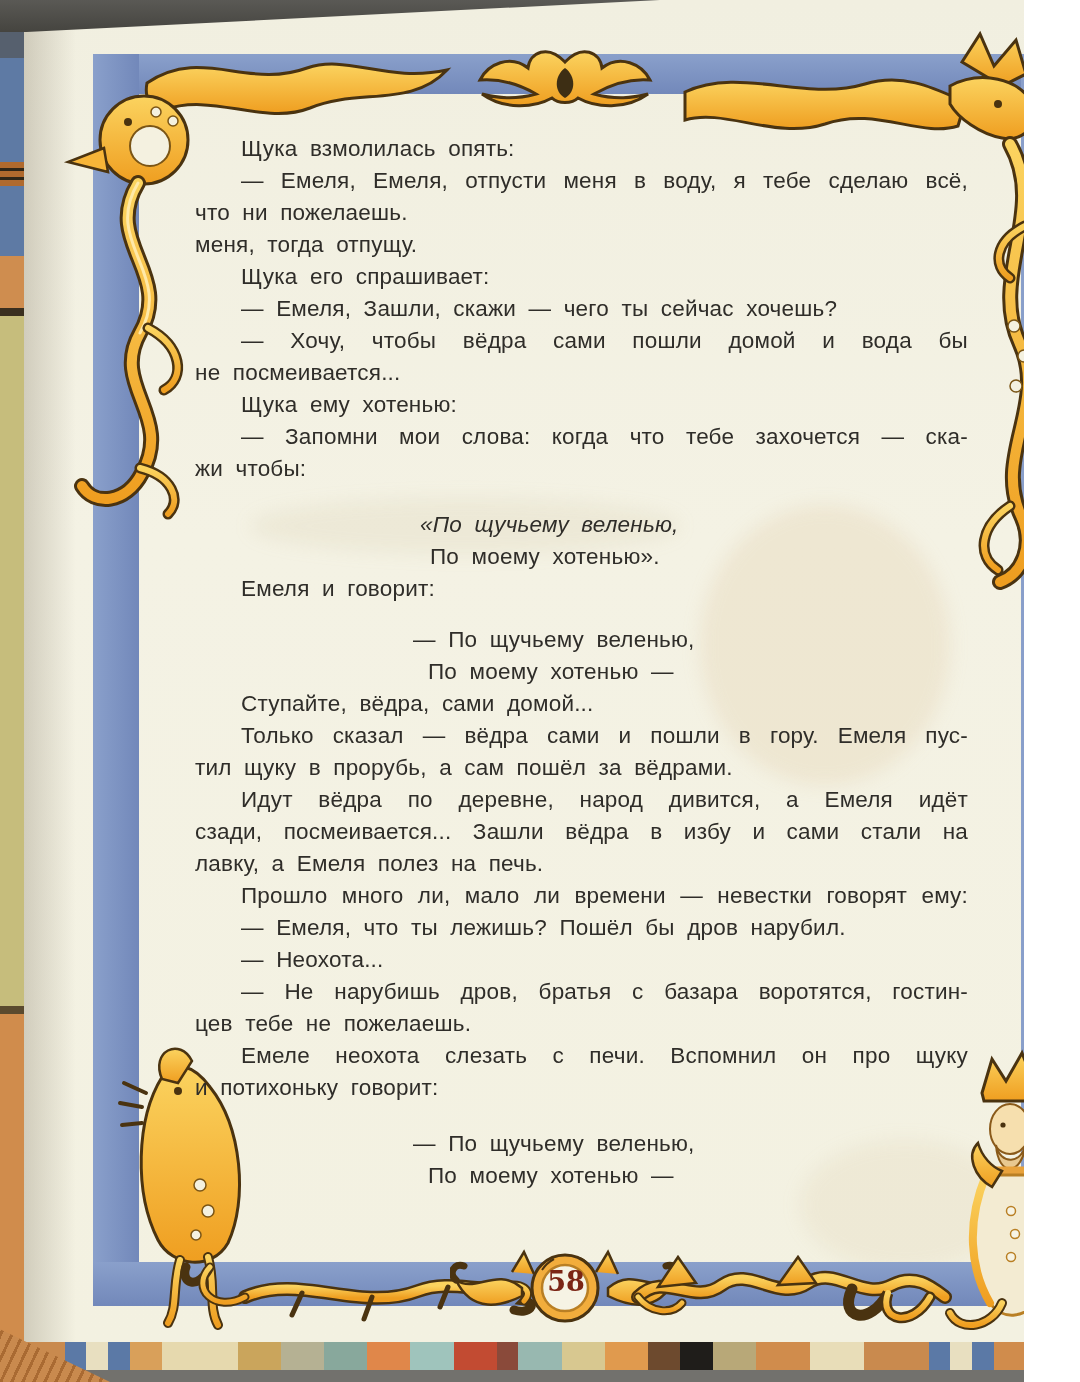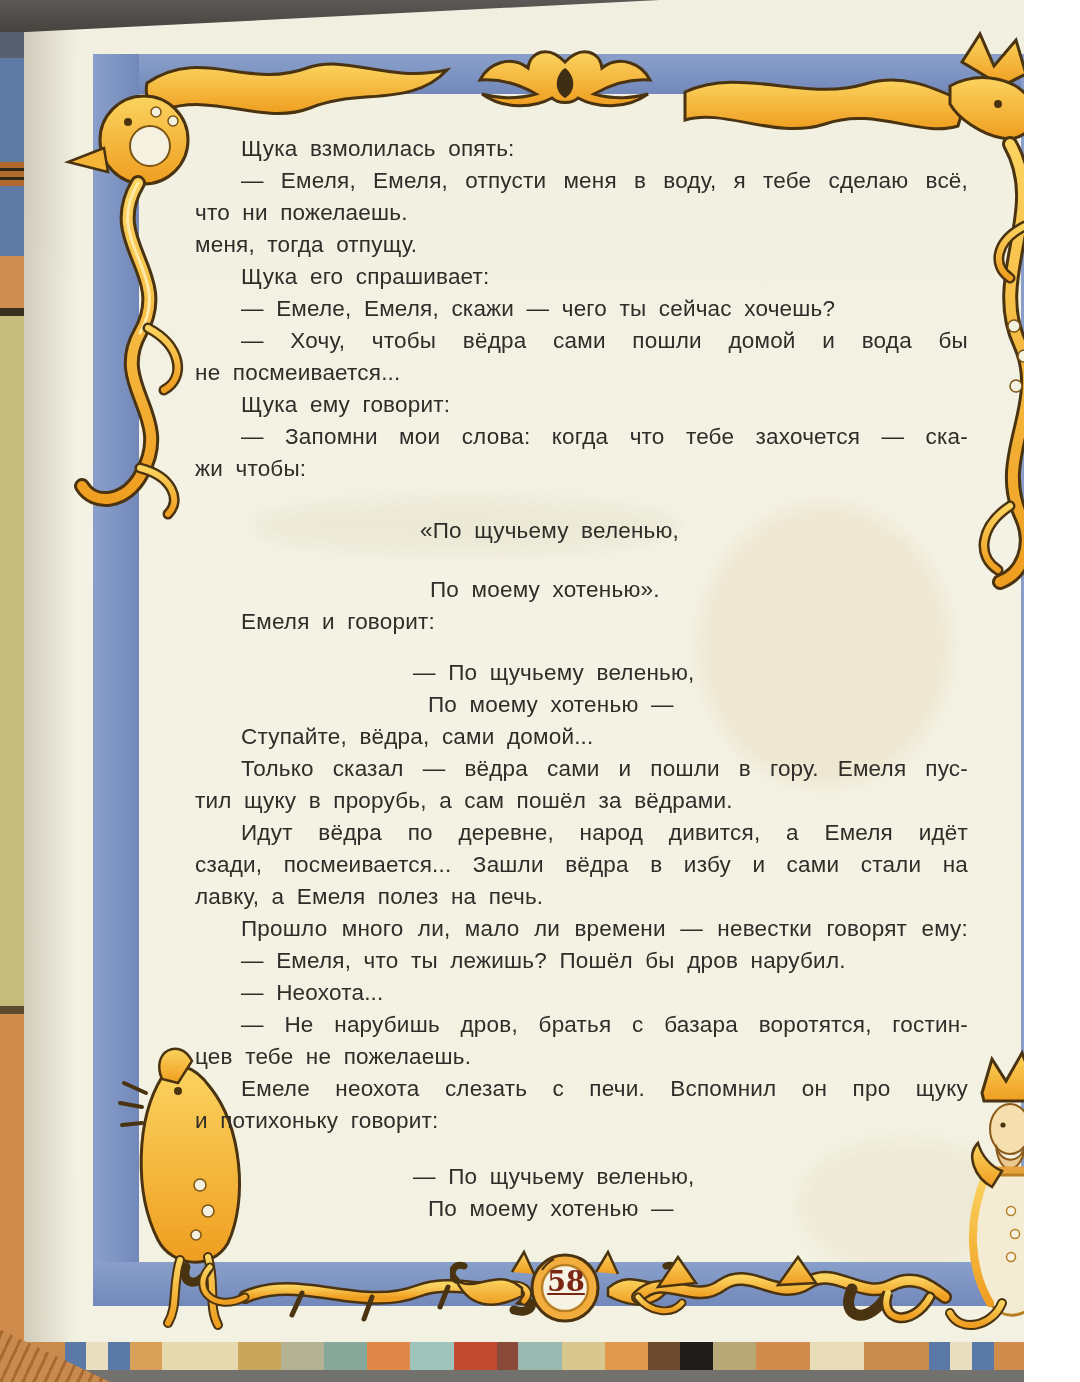--- a/index.html
+++ b/index.html
@@ -61,29 +61,29 @@
   .band-right{left:1021px;top:54px;width:44px;height:1252px;}
   
   .textblock{
     position:absolute;left:195px;top:133px;width:773px;
     font-size:22.5px;line-height:32px;color:#2f2d29;letter-spacing:.2px;
   }
   .line{word-spacing:6px;text-align:left;white-space:nowrap;}
   .line.fill{white-space:normal;text-align:justify;text-align-last:justify;text-justify:inter-word;}
   .ind{padding-left:46px;}
   .v1a{padding-left:225px;}
-  .v1b{padding-left:235px;margin-top:27px;}
+  .v1b{padding-left:235px;}
   .v2a{padding-left:218px;}
   .v2b{padding-left:233px;}
-  .g30{margin-top:30px;} .g19{margin-top:19px;} .g17{} .g24{margin-top:24px;}
+  .g30{margin-top:24px;font-style:italic;} .g19{margin-top:19px;} .g17{} .g24{margin-top:24px;}
   
   .pagenum{
     position:absolute;left:540px;top:1266px;width:52px;text-align:center;
     font-family:"DejaVu Serif","Liberation Serif",serif;
-    font-size:27px;font-weight:bold;color:#7b2515;text-decoration:underline;
+    font-size:27px;font-weight:bold;color:#7b2515;
   }
   
   .ghost{position:absolute;border-radius:50%;filter:blur(9px);}
   .gh1{left:700px;top:505px;width:250px;height:280px;background:rgba(214,176,118,.16);}
   .gh2{left:250px;top:498px;width:430px;height:56px;background:rgba(186,176,126,.12);}
   .gh3{left:800px;top:1140px;width:210px;height:130px;background:rgba(206,182,130,.12);}
   svg{position:absolute;}
 </style>
 </head>
 <body>
@@ -218,24 +218,24 @@
     <path d="M372,268 C362,292 330,298 320,278" fill="none" stroke="#4a3310" stroke-width="10" stroke-linecap="round"></path>
     <path d="M372,268 C362,292 330,298 320,278" fill="none" stroke="url(#g1)" stroke-width="6" stroke-linecap="round"></path>
   </svg>
 
   <div class="textblock">
     <div class="line ind">Щука взмолилась опять:</div>
     <div class="line ind fill">— Емеля, Емеля, отпусти меня в воду, я тебе сделаю всё,</div>
     <div class="line">что ни пожелаешь.</div>
     <div class="line">меня, тогда отпущу.</div>
     <div class="line ind">Щука его спрашивает:</div>
-    <div class="line ind">— Емеле, Емеля, скажи — чего ты сейчас хочешь?</div>
+    <div class="line ind">— Емеля, Зашли, скажи — чего ты сейчас хочешь?</div>
     <div class="line ind fill">— Хочу, чтобы вёдра сами пошли домой и вода бы</div>
     <div class="line">не посмеивается...</div>
-    <div class="line ind">Щука ему говорит:</div>
+    <div class="line ind">Щука ему хотенью:</div>
     <div class="line ind fill">— Запомни мои слова: когда что тебе захочется — ска-</div>
     <div class="line">жи чтобы:</div>
     <div class="line v1a g30">«По щучьему веленью,</div>
     <div class="line v1b">По моему хотенью».</div>
     <div class="line ind">Емеля и говорит:</div>
     <div class="line v2a g19">— По щучьему веленью,</div>
     <div class="line v2b">По моему хотенью —</div>
     <div class="line ind g17">Ступайте, вёдра, сами домой...</div>
     <div class="line ind fill">Только сказал — вёдра сами и пошли в гору. Емеля пус-</div>
     <div class="line">тил щуку в прорубь, а сам пошёл за вёдрами.</div>

